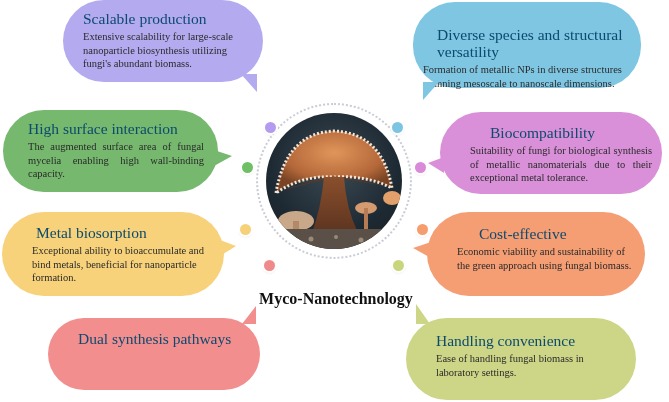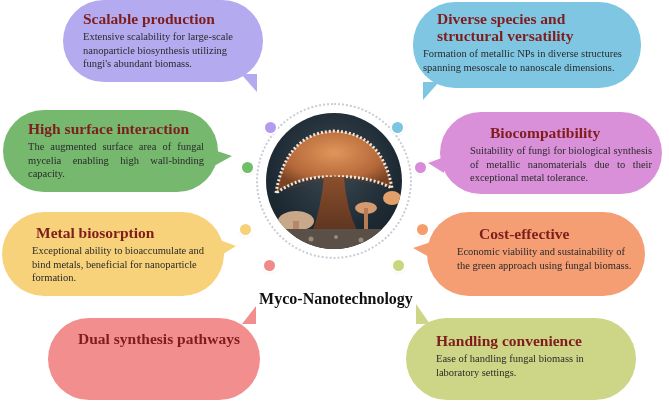--- a/index.html
+++ b/index.html
@@ -1,43 +1,43 @@
 <!DOCTYPE html>
 <html><head>
 <meta charset="utf-8">
 <style>
   html, body { margin:0; padding:0; }
   body { width:669px; height:402px; background:#ffffff; position:relative; overflow:hidden;
          font-family:"Liberation Serif", "DejaVu Serif", serif; color:#1a1a1a; }
   .bubble { position:absolute; border-radius:42px; box-sizing:border-box; }
   .bubble .tail { position:absolute; width:0; height:0; }
-  .bubble h3 { margin:0; font-weight:bold; font-size:15.5px; line-height:17px; color:#7f1d1d; }
+  .bubble h3 { margin:0; font-weight:normal; font-size:15.5px; line-height:17px; color:#0c4a6e; }
   .bubble p { margin:3px 0 0 0; font-size:10.5px; line-height:13.5px; color:#2a2a2a; }
   .just p { text-align:justify; }
 
   #b1 { left:63px; top:0px; width:200px; height:82px; background:#b3aaf0; padding:10px 18px 0 20px; }
   #b1 .tail { right:6px; bottom:-10px; border-left:16px solid transparent; border-top:18px solid #b3aaf0; }
 
-  #b2 { left:413px; top:2px; width:228px; height:86px; background:#7fc6e3; padding:8px 14px 0 10px; }
+  #b2 { left:413px; top:2px; width:228px; height:86px; background:#7fc6e3; padding:24px 14px 0 10px; }
   #b2 .tail { left:10px; bottom:-12px; border-right:16px solid transparent; border-top:18px solid #7fc6e3; }
 
   #b3 { left:3px; top:110px; width:215px; height:82px; background:#75b86e; padding:10px 14px 0 25px; }
   #b3 .tail { right:-14px; top:40px; border-left:18px solid #75b86e; border-top:6px solid transparent; border-bottom:10px solid transparent; }
 
   #b4 { left:440px; top:112px; width:222px; height:82px; background:#d990d9; padding:12px 10px 0 30px; }
   #b4 .tail { left:-12px; top:45px; border-right:16px solid #d990d9; border-top:6px solid transparent; border-bottom:10px solid transparent; }
 
   #b5 { left:2px; top:212px; width:222px; height:84px; background:#f7d27a; padding:12px 12px 0 30px; }
   #b5 .tail { right:-12px; top:28px; border-left:16px solid #f7d27a; border-top:6px solid transparent; border-bottom:10px solid transparent; }
 
   #b6 { left:427px; top:212px; width:218px; height:84px; background:#f59d73; padding:13px 12px 0 30px; }
   #b6 .tail { left:-14px; top:30px; border-right:18px solid #f59d73; border-top:6px solid transparent; border-bottom:10px solid transparent; }
   #b6 h3 { padding-left:22px; }
 
-  #b7 { left:48px; top:318px; width:212px; height:82px; background:#f28e8e; padding:12px 12px 0 20px; }
+  #b7 { left:48px; top:318px; width:212px; height:72px; background:#f28e8e; padding:12px 12px 0 20px; }
   #b7 .tail { right:4px; top:-12px; border-left:14px solid transparent; border-bottom:18px solid #f28e8e; }
   #b7 h3 { padding-left:2px; }
 
   #b8 { left:406px; top:318px; width:230px; height:82px; background:#cdd686; padding:14px 12px 0 30px; }
   #b8 .tail { left:10px; top:-14px; border-right:14px solid transparent; border-bottom:20px solid #cdd686; }
 
   
   #center-ring { position:absolute; left:256px; top:103px; width:156px; height:156px; border-radius:50%;
                  border:2px dotted #c9ccd6; box-sizing:border-box; }
   #center-photo { position:absolute; left:266px; top:113px; width:136px; height:136px; border-radius:50%; overflow:hidden;

